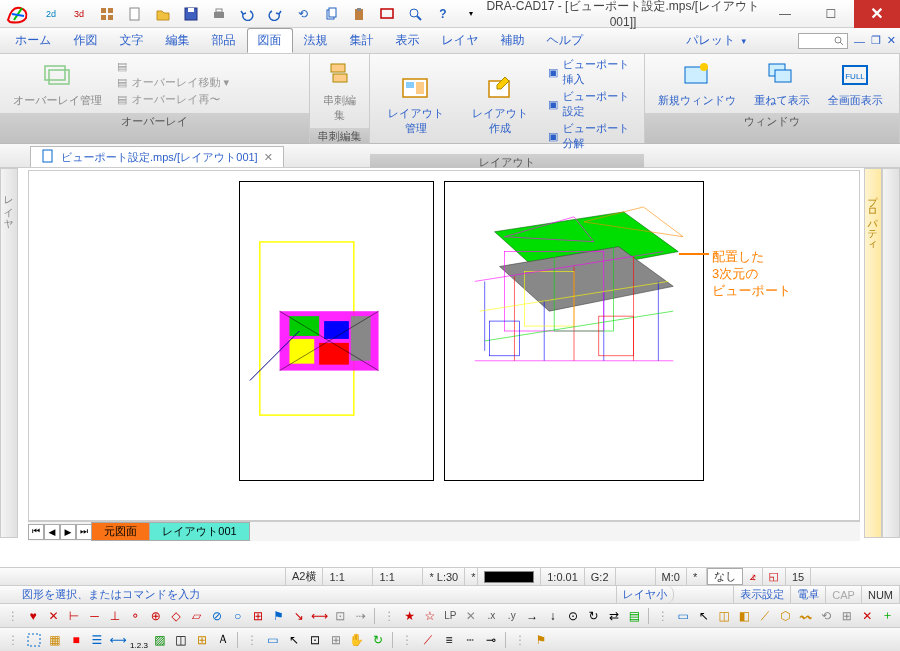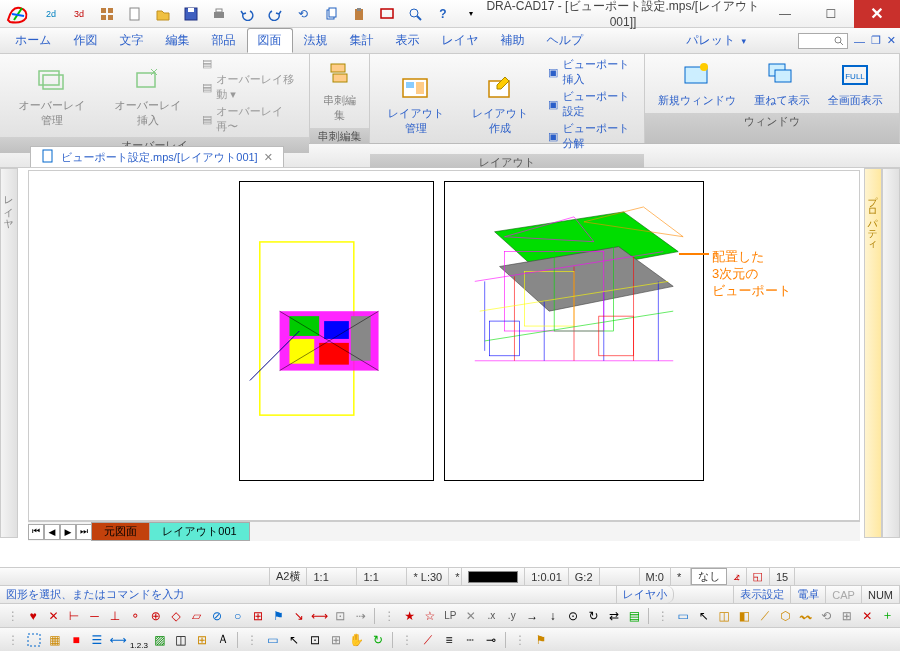--- a/index.html
+++ b/index.html
@@ -37,24 +37,24 @@
 .vert-text { writing-mode: vertical-rl; font-size: 10px; color: #888; padding-top: 20px; }
 .vert-text.y { color: #b08000; }
 .canvas-wrap { position: absolute; left: 28px; right: 40px; top: 2px; bottom: 20px; background: #fff; border: 1px solid #ccc; overflow: hidden; }
 .page-frame { position: absolute; border: 1px solid #000; background: #fff; }
 .frame-left { left: 210px; top: 10px; width: 195px; height: 300px; }
 .frame-right { left: 415px; top: 10px; width: 260px; height: 300px; }
 .annotation { position: absolute; left: 683px; top: 78px; color: #ff8000; font-size: 13px; line-height: 1.3; }
 .anno-line { position: absolute; left: 650px; top: 82px; width: 30px; height: 2px; background: #ff8000; }
 .layout-tabs { position: absolute; left: 28px; bottom: 0; height: 20px; display: flex; align-items: center; background: #f4f4f4; width: calc(100% - 68px); border-top: 1px solid #ccc; }
 .nav-btn { width: 16px; height: 16px; border: 1px solid #aaa; background: #fff; display: flex; align-items: center; justify-content: center; font-size: 9px; cursor: pointer; }
-.layout-tab { padding: 1px 12px; font-size: 11px; background: #c2410c; border: 1px solid #aaa; margin-left: -1px; cursor: pointer; }
+.layout-tab { padding: 1px 12px; font-size: 11px; background: #f97316; border: 1px solid #aaa; margin-left: -1px; cursor: pointer; }
 .layout-tab.active { background: #5eead4; }
 .status-bars { position: absolute; bottom: 0; left: 0; right: 0; }
-.status-row { height: 18px; border-top: 1px solid #ccc; background: linear-gradient(#fcfcfc,#e8e8e8); display: flex; align-items: center; font-size: 11px; color: #333; }
+.status-row { height: 18px; border-top: 1px solid #ccc; background: linear-gradient(#fcfcfc,#e8e8e8); display: flex; align-items: center; font-size: 11px; color: #333; padding-left: 16px; }
 .status-cell { padding: 0 6px; border-right: 1px solid #ccc; height: 100%; display: flex; align-items: center; }
 .toolbar-row { height: 24px; border-top: 1px solid #ccc; background: linear-gradient(#fafafa,#e4e4e4); display: flex; align-items: center; padding: 0 4px; gap: 3px; overflow: hidden; }
 .tb-icon { width: 18px; height: 18px; display: flex; align-items: center; justify-content: center; cursor: pointer; font-size: 12px; border: 1px solid transparent; }
 .tb-sep { width: 1px; height: 16px; background: #bbb; margin: 0 2px; }
 .black-swatch { width: 50px; height: 12px; background: #000; border: 1px solid #888; }
 .color-lbl { color: #555; font-size: 10px; }
 svg.house { width: 100%; height: 100%; }
 </style>
 </head>
 <body>
@@ -178,29 +178,20 @@
   <div class="ribbon-group" style="flex:0 0 310px;">
     <div class="ribbon-group-body">
       <div class="ribbon-btn-lg">
         <span class="icon-box">
             <svg width="30" height="26">
               <rect x="2" y="4" width="20" height="14" fill="none" stroke="#8c8" stroke-width="1.5"></rect>
               <rect x="6" y="8" width="20" height="14" fill="none" stroke="#8c8" stroke-width="1.5"></rect>
             </svg>
           </span>
         <span>オーバーレイ管理</span>
-      </div>
-      <div class="ribbon-btn-lg">
-        <span class="icon-box">
-            <svg width="30" height="26">
-              <rect x="4" y="6" width="18" height="14" fill="none" stroke="#8c8" stroke-width="1.5"></rect>
-              <path d="M18 2 l6 6 M24 2 l-6 6" stroke="#8c8"></path>
-            </svg>
-          </span>
-        <span>オーバーレイ挿入</span>
       </div>
       <div class="ribbon-col">
         <div class="ribbon-btn-sm">
             <span>▤</span>
           </div>
         <div class="ribbon-btn-sm">
             <span>▤</span>
             <span>オーバーレイ移動 ▾</span>
           </div>
         <div class="ribbon-btn-sm">

